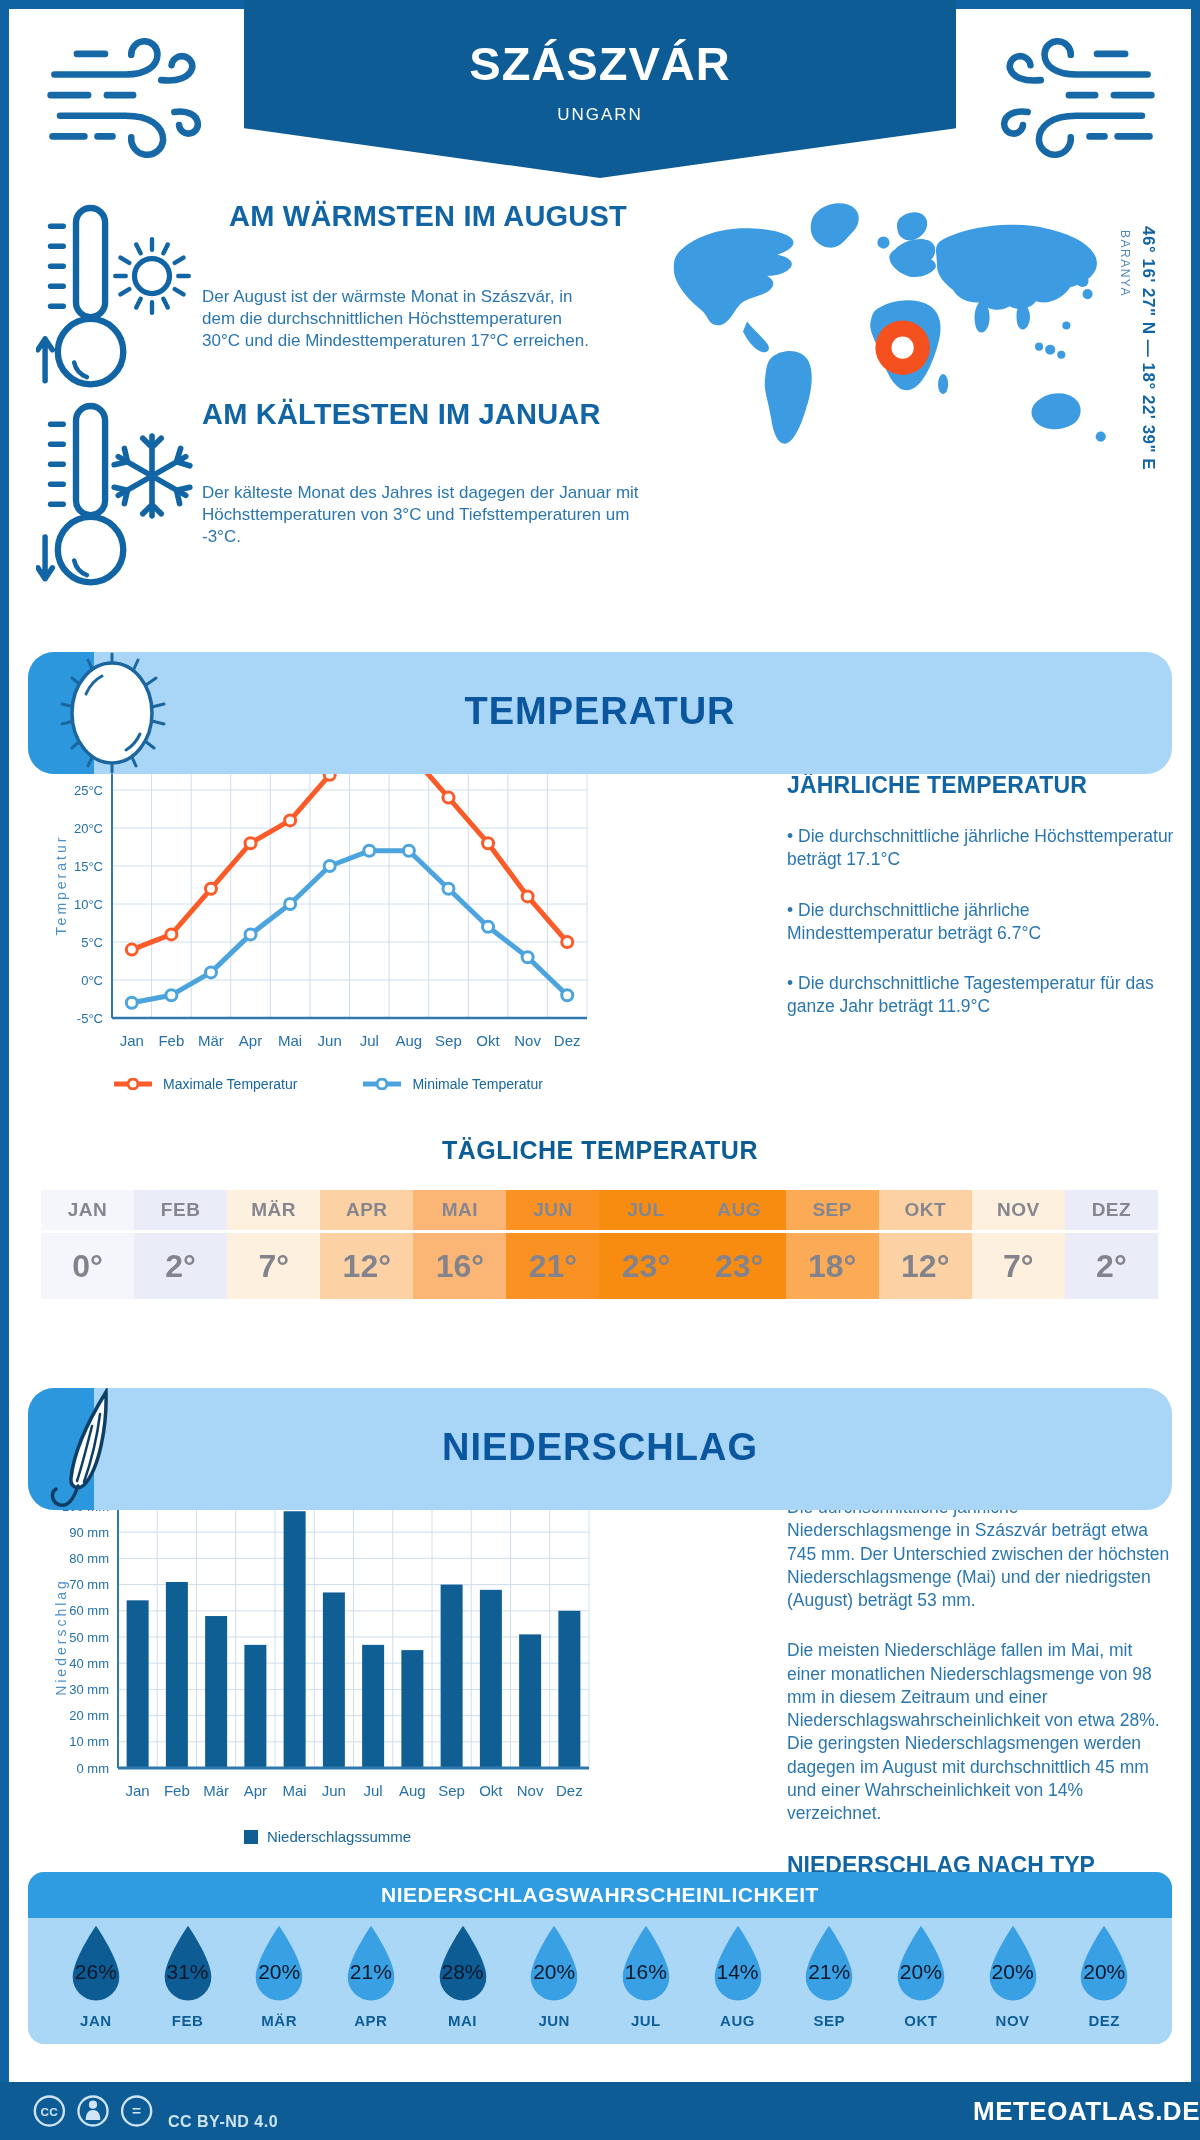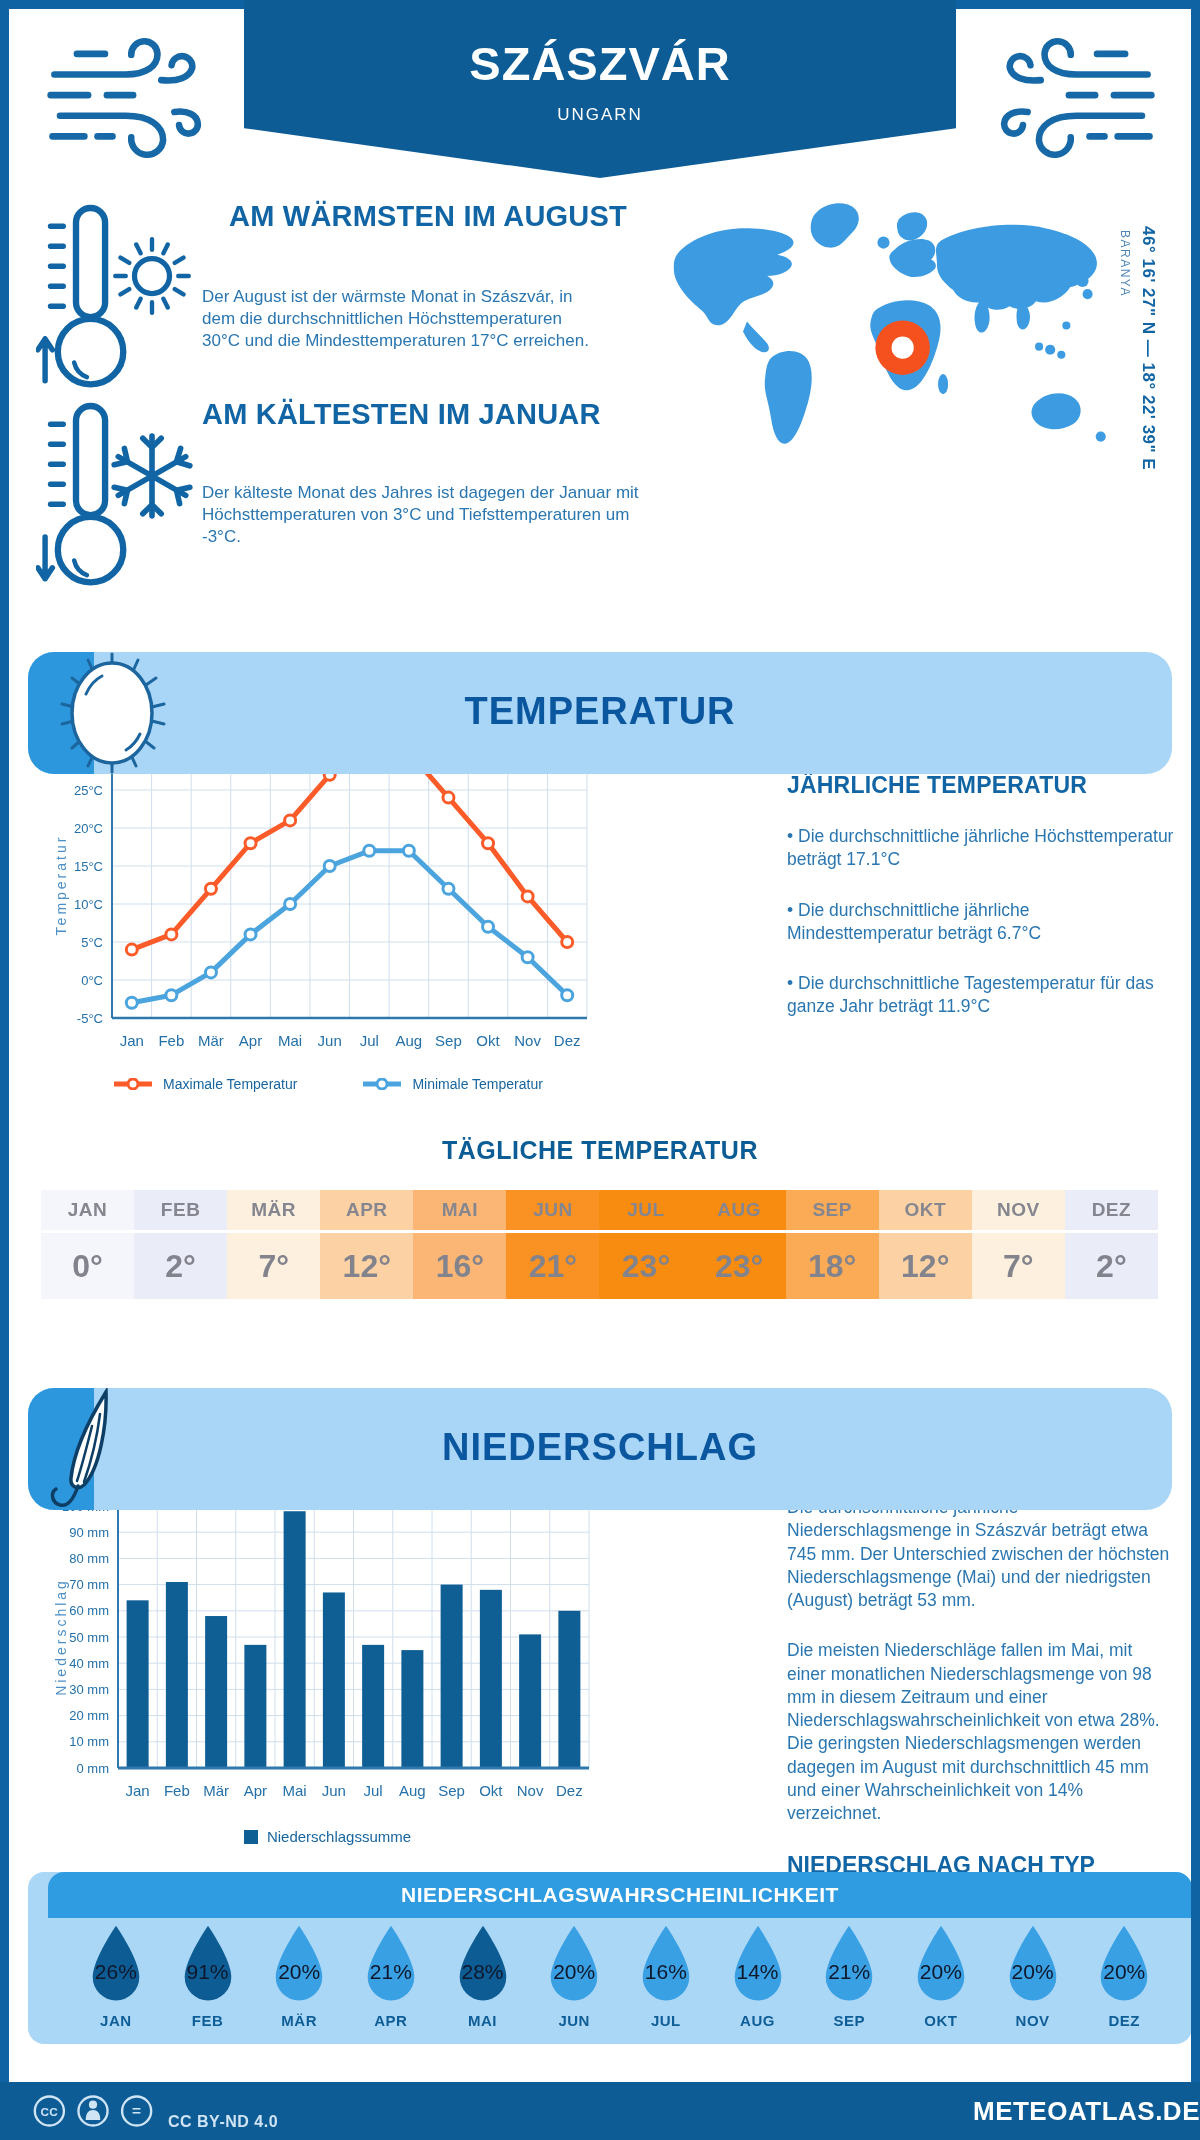--- a/index.html
+++ b/index.html
@@ -46,21 +46,21 @@
       color:#0c5c95;letter-spacing:.5px;}
 
   .daily-table{position:absolute;left:41px;top:1190px;width:1117px;height:109px;display:flex;}
   .daily-col{flex:1;display:flex;flex-direction:column;}
   .daily-month{height:40px;display:flex;align-items:center;justify-content:center;
       font-size:19px;font-weight:bold;color:#85868f;letter-spacing:.5px;}
   .daily-gap{height:3px;background:#ffffff;}
   .daily-val{height:66px;display:flex;align-items:center;justify-content:center;
       font-size:32px;font-weight:bold;color:#82838c;}
 
-  .prob-panel{position:absolute;left:28px;top:1872px;width:1144px;height:172px;background:#abd7f7;border-radius:16px;padding-left:20px;}
+  .prob-panel{position:absolute;left:28px;top:1872px;width:1144px;height:172px;background:#abd7f7;border-radius:16px;}
   .prob-header{height:46px;background:#2f9ce2;border-radius:16px 16px 0 0;display:flex;align-items:center;justify-content:center;
       color:#ffffff;font-size:21px;font-weight:bold;letter-spacing:.5px;}
   .prob-row{display:flex;justify-content:space-between;padding:6px 22px 0 22px;}
   .drop-cell{position:relative;width:92px;text-align:center;}
   .drop-pct{position:absolute;top:36px;left:0;right:0;color:#0f172a;font-size:21px;font-weight:normal;}
   .drop-month{display:block;margin-top:2px;font-size:15px;font-weight:bold;color:#0e5d97;letter-spacing:.5px;}
 
   .footer{position:absolute;left:0;right:0;top:2082px;height:58px;background:#0d5c96;z-index:7;
       display:flex;align-items:center;}
   .footer-license{display:flex;align-items:flex-end;gap:12px;margin-left:30px;color:#cfe4f4;
@@ -443,21 +443,21 @@
   </div>
 
   <div class="prob-panel">
     <div class="prob-header">NIEDERSCHLAGSWAHRSCHEINLICHKEIT</div>
     <div class="prob-row">
         <div class="drop-cell"><svg width="60" height="82" viewBox="0 0 64 88">
             <path d="M32 2 C32 2 7 38 7 57 a25 25 0 0 0 50 0 C57 38 32 2 32 2 Z" fill="#0d5c94"></path>
           </svg><span class="drop-pct">26%</span><span class="drop-month">JAN</span></div>
         <div class="drop-cell"><svg width="60" height="82" viewBox="0 0 64 88">
             <path d="M32 2 C32 2 7 38 7 57 a25 25 0 0 0 50 0 C57 38 32 2 32 2 Z" fill="#0d5c94"></path>
-          </svg><span class="drop-pct">91%</span><span class="drop-month">FEB</span></div>
+          </svg><span class="drop-pct">31%</span><span class="drop-month">FEB</span></div>
         <div class="drop-cell"><svg width="60" height="82" viewBox="0 0 64 88">
             <path d="M32 2 C32 2 7 38 7 57 a25 25 0 0 0 50 0 C57 38 32 2 32 2 Z" fill="#39a0e4"></path>
           </svg><span class="drop-pct">20%</span><span class="drop-month">MÄR</span></div>
         <div class="drop-cell"><svg width="60" height="82" viewBox="0 0 64 88">
             <path d="M32 2 C32 2 7 38 7 57 a25 25 0 0 0 50 0 C57 38 32 2 32 2 Z" fill="#39a0e4"></path>
           </svg><span class="drop-pct">21%</span><span class="drop-month">APR</span></div>
         <div class="drop-cell"><svg width="60" height="82" viewBox="0 0 64 88">
             <path d="M32 2 C32 2 7 38 7 57 a25 25 0 0 0 50 0 C57 38 32 2 32 2 Z" fill="#0d5c94"></path>
           </svg><span class="drop-pct">28%</span><span class="drop-month">MAI</span></div>
         <div class="drop-cell"><svg width="60" height="82" viewBox="0 0 64 88">

